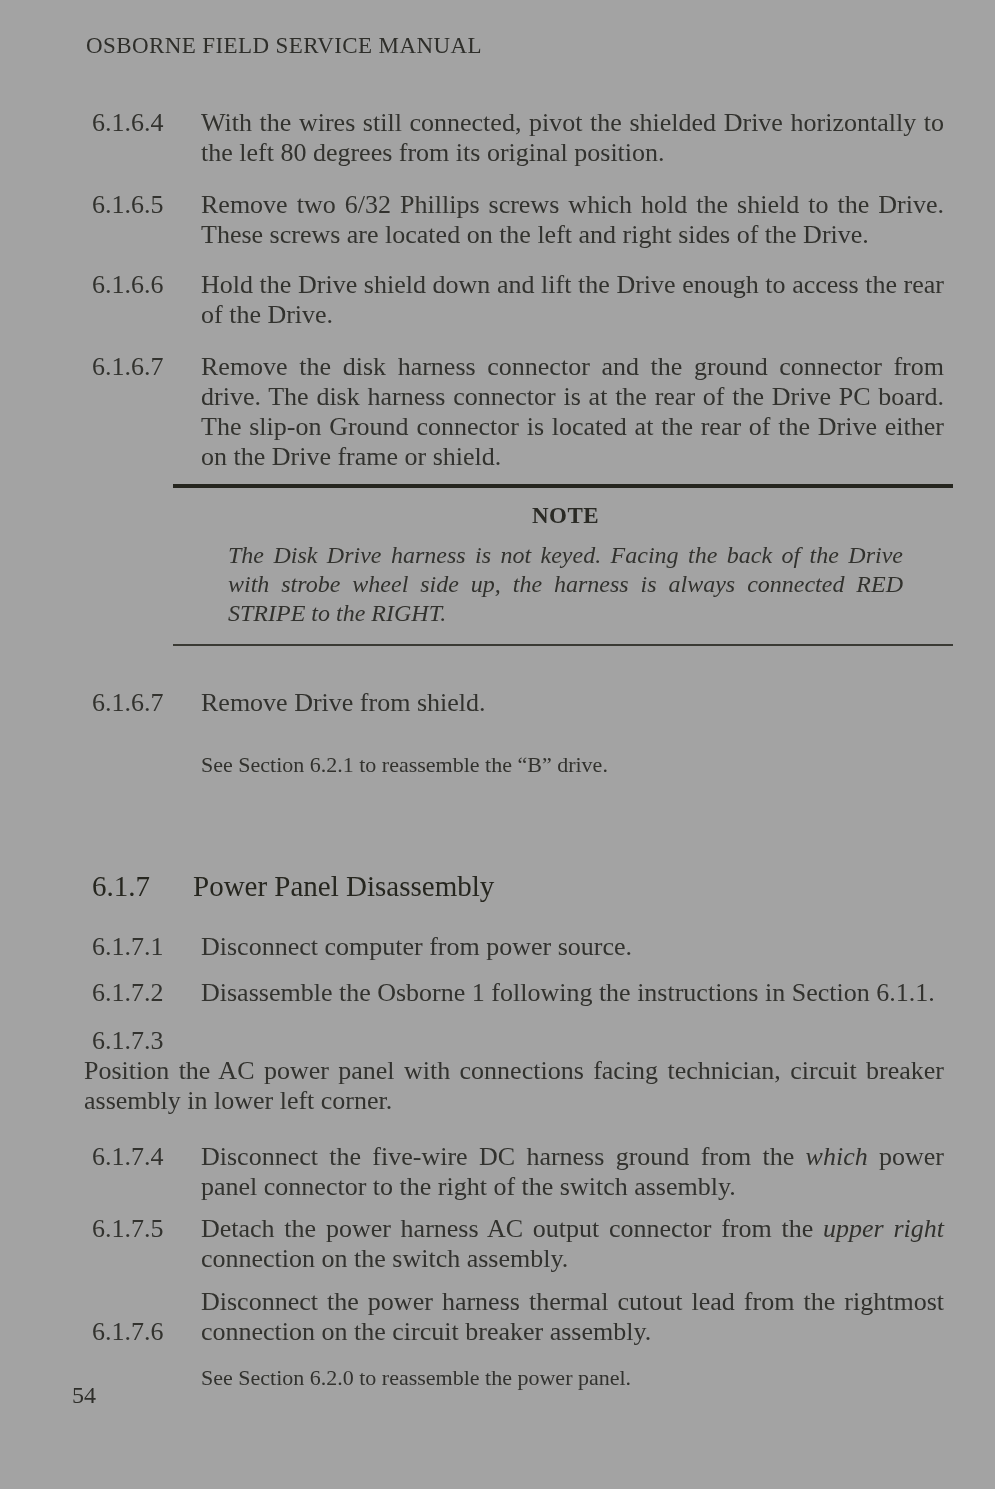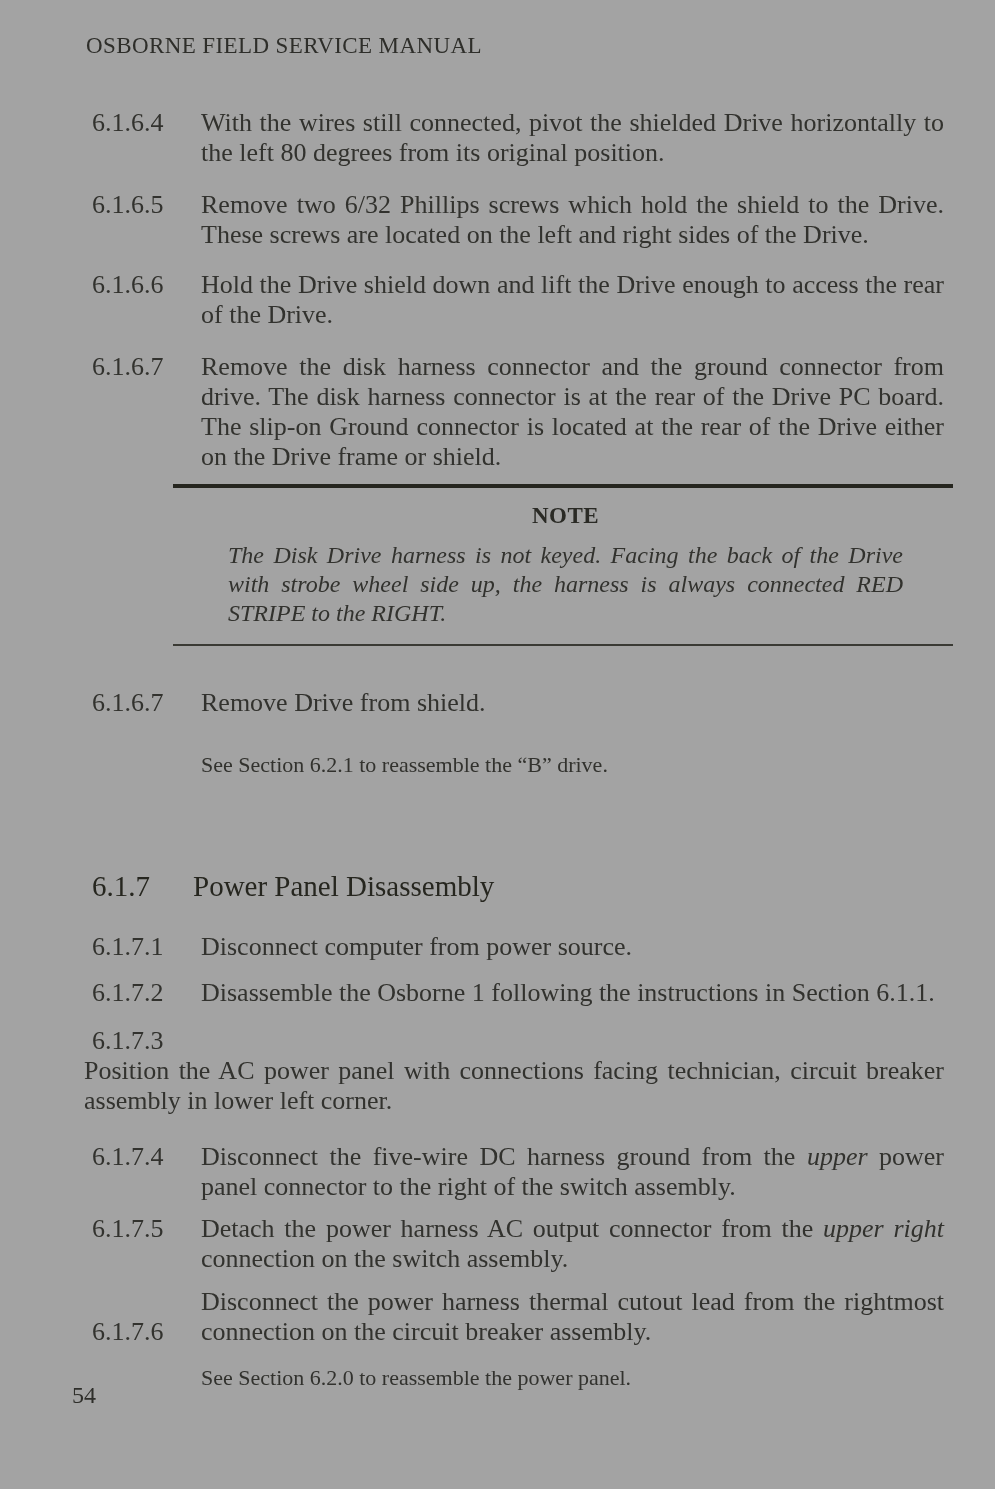--- a/index.html
+++ b/index.html
@@ -162,21 +162,21 @@
       <div class="body">Disassemble the Osborne 1 following the instructions in Section 6.1.1.</div>
     </div>
 
     <div class="item" id="item-6173">
       <div class="num">6.1.7.3</div>
       <div class="body">Position the AC power panel with connections facing technician, circuit breaker assembly in lower left corner.</div>
     </div>
 
     <div class="item" id="item-6174">
       <div class="num">6.1.7.4</div>
-      <div class="body"><span>Disconnect the five-wire DC harness ground from the </span><span class="ital">upper</span><span> power panel connector to the right of the switch assembly.</span></div>
+      <div class="body"><span>Disconnect the five-wire DC harness ground from the </span><span class="ital">which</span><span> power panel connector to the right of the switch assembly.</span></div>
     </div>
 
     <div class="item" id="item-6175">
       <div class="num">6.1.7.5</div>
       <div class="body"><span>Detach the power harness AC output connector from the </span><span class="ital">upper right</span><span> connection on the switch assembly.</span></div>
     </div>
 
     <div class="item" id="item-6176">
       <div class="num">6.1.7.6</div>
       <div class="body">Disconnect the power harness thermal cutout lead from the rightmost connection on the circuit breaker assembly.</div>

